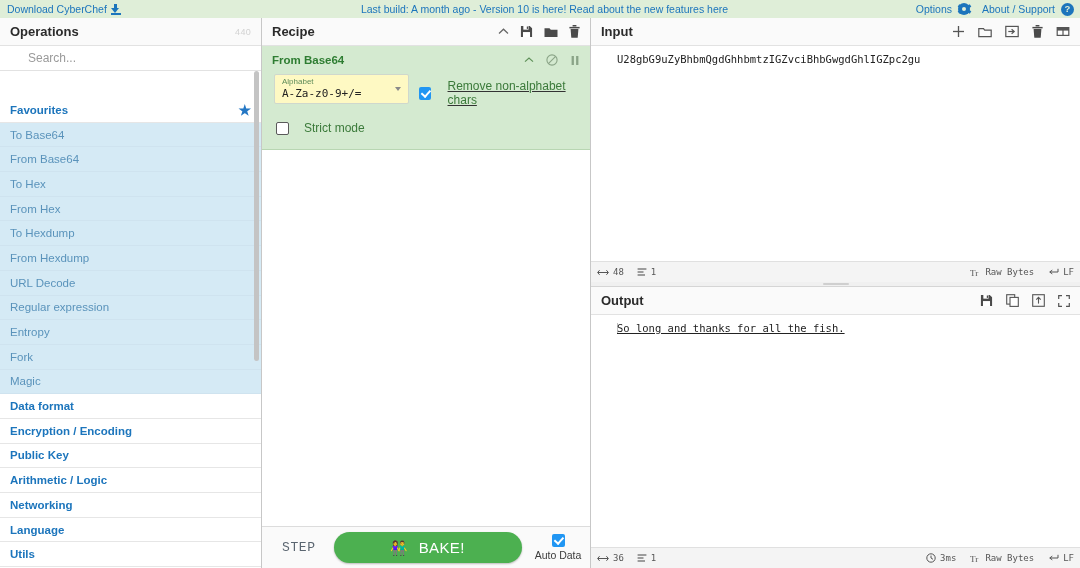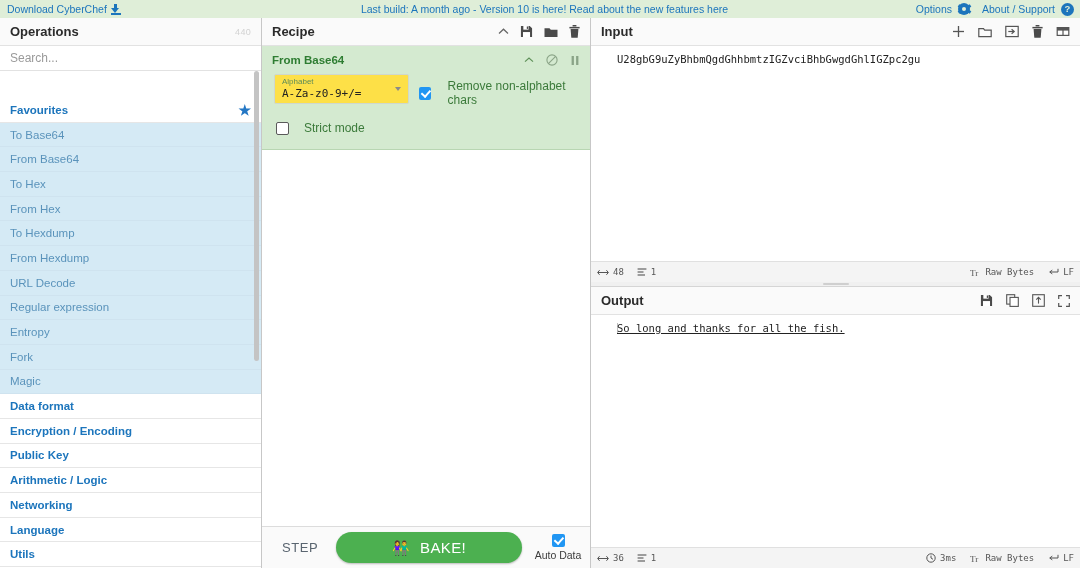--- a/index.html
+++ b/index.html
@@ -66,21 +66,21 @@
     border-right: 1px solid #c7c7c7; display: flex; flex-direction: column;
     position: relative; min-height: 0;
   }
   .panel-title {
     height: 28px; flex: 0 0 28px; background: #fafafa;
     border-bottom: 1px solid #e2e2e2;
     display: flex; align-items: center; padding: 0 10px;
     font-weight: bold; font-size: 13px; color: #2b2b2b;
   }
   .ops-count { margin-left: auto; color: #d2d2d2; font-size: 9px; font-weight: normal; letter-spacing: .3px;}
-  .search-row { height: 25px; flex: 0 0 25px; border-bottom: 1px solid #e2e2e2; }
+  .search-row { height: 25px; flex: 0 0 25px; border-bottom: 1px solid #e2e2e2; padding-left: 18px; }
   .search-row input {
     width: 100%; height: 100%; border: 0; outline: none; padding: 0 10px;
     font-family: "Liberation Sans", sans-serif; font-size: 12px; color: #333; background: #fff;
   }
   .search-row input::placeholder { color: #9a9a9a; }
   .ops-list { flex: 1 1 auto; overflow: hidden; margin-top: 27px; }
   .op-cat {
     height: 24.7px; display: flex; align-items: center; padding: 0 10px;
     border-bottom: 1px solid #e6e6e6; font-weight: bold; color: #1c75bc; font-size: 11.5px;
     background: #fff;
@@ -106,54 +106,54 @@
   .ico svg { display: block; }
   .recipe-body { flex: 1 1 auto; min-height: 0; overflow: hidden; background: #fff; }
   .op-block { background: #d4ead0; border-bottom: 1px solid #b8d6b2; padding-bottom: 14px; }
   .op-head {
     height: 22px; display: flex; align-items: center; padding: 0 10px;
     font-weight: bold; color: #2e7d32; font-size: 11.5px; padding-top: 6px;
   }
   .op-head-icons { margin-left: auto; display: flex; align-items: center; gap: 12px; color: #789b74; }
   .op-args { padding: 6px 12px 0 12px; display: flex; align-items: flex-start; gap: 10px; }
   .arg-select {
-    width: 152px; height: 30px; background: #fde047; border: 1px solid #cfd8cd;
+    width: 152px; height: 30px; background: #fef9c3; border: 1px solid #cfd8cd;
     border-radius: 2px; position: relative; padding: 3px 6px 0 7px;
   }
   .arg-label { font-size: 8px; color: #5d8b58; line-height: 1; }
   .arg-value {
     font-family: "DejaVu Sans Mono", monospace; font-size: 11px; color: #222;
     line-height: 1.3; margin-top: 1px;
   }
   .caret-down {
     position: absolute; right: 7px; top: 12px;
     border-left: 3.5px solid transparent; border-right: 3.5px solid transparent;
     border-top: 4.5px solid #8a8a8a;
   }
-  .chk-row { display: flex; align-items: center; gap: 17px; padding-top: 5px; }
+  .chk-row { display: flex; align-items: center; gap: 17px; padding-top: 5px; text-decoration: underline; }
   .chk {
     width: 13px; height: 13px; border-radius: 2px; display: inline-block; position: relative;
   }
   .chk.on { background: #2196f3; }
   .chk.on::after {
     content: ""; position: absolute; left: 4px; top: 1px; width: 3.5px; height: 7px;
     border: solid #fff; border-width: 0 2px 2px 0; transform: rotate(42deg);
   }
   .chk.off { background: #fff; border: 1.5px solid #5a5a5a; }
   .chk-label { color: #3b7a3a; font-size: 12px; }
   .strict-row { padding: 14px 12px 0 14px; display: flex; align-items: center; gap: 15px; }
 
   
   .bake-bar {
     height: 42px; flex: 0 0 42px; border-top: 1px solid #dcdcdc; background: #fafafa;
     display: flex; align-items: center; padding: 0 6px; gap: 10px;
   }
   .step-btn {
     color: #5a6570; font-size: 13px; letter-spacing: .6px; padding: 0 8px 0 14px;
-    font-family: Liberation Sans, sans-serif;
+    font-family: Liberation Mono, monospace;
   }
   .bake-btn {
     flex: 1 1 auto; height: 31px; border-radius: 16px; background: #4cb050;
     color: #fff; font-size: 15px; display: flex; align-items: center;
     justify-content: center; gap: 10px; letter-spacing: .4px;
     box-shadow: 0 1px 2px rgba(0,0,0,.25);
   }
   .chef { font-size: 14px; line-height: 1; }
   .auto-bake { width: 52px; text-align: center; }
   .auto-bake .chk { margin: 0 auto 1px auto; display: block; }

